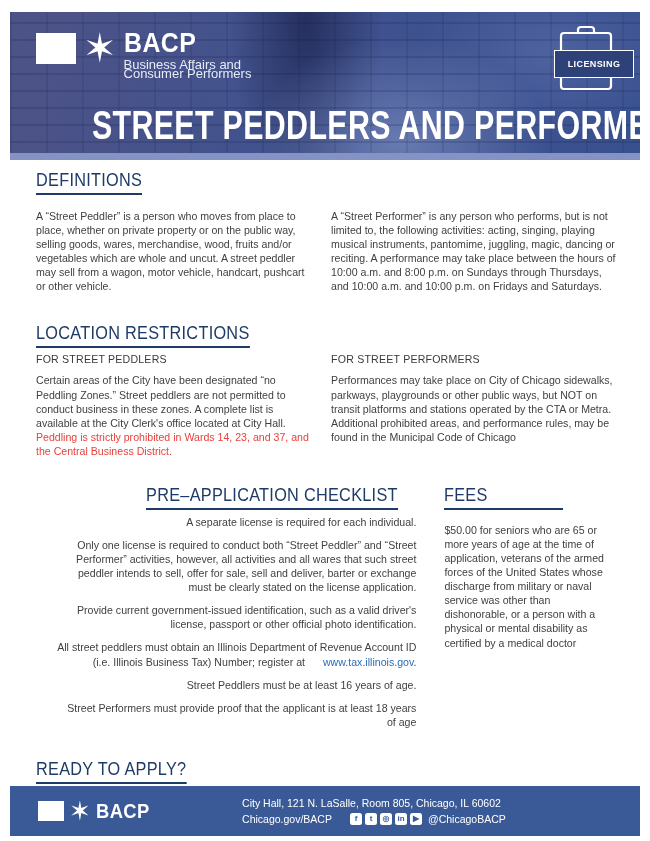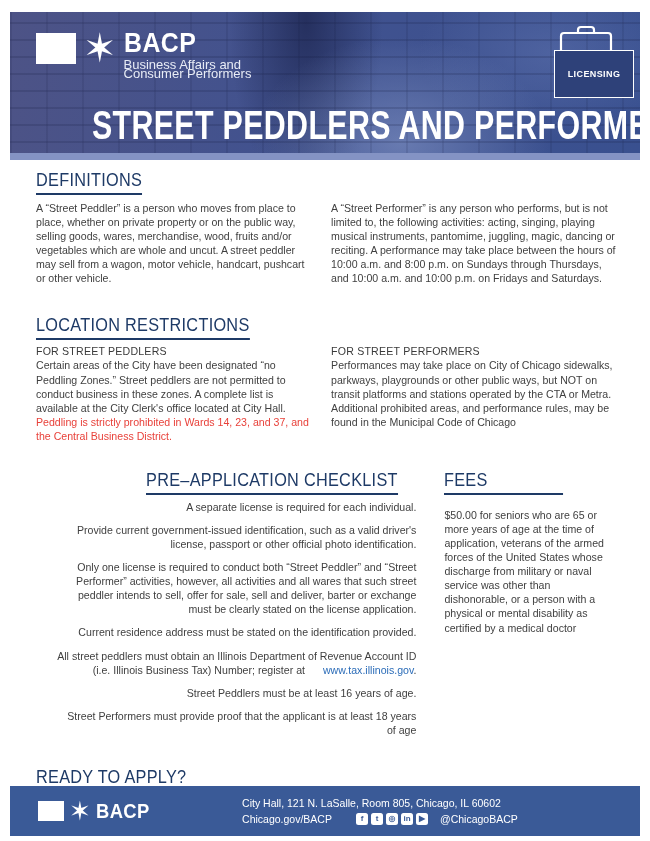--- a/index.html
+++ b/index.html
@@ -31,38 +31,38 @@
   .logo-star { color:#fff; font-size:40px; line-height:36px; }
   .logo-text-block { display:flex; flex-direction:column; }
   .logo-name { color:#fff; font-size:27px; font-weight:bold; letter-spacing:.5px; line-height:27px; transform:scaleX(.92); transform-origin:left; }
   .logo-sub { color:#e8ecf6; font-size:13px; line-height:9px; margin-top:3px; }
 
   .licensing-badge { position:absolute; right:22px; top:12px; width:64px; height:70px; z-index:3; }
   .clipboard-svg { position:absolute; left:4px; top:0; }
   .licensing-band {
     position:absolute; left:0; top:26px; width:80px; text-align:center;
     background:#2e4179; border:1px solid #fff; color:#fff;
-    font-size:9px; font-weight:bold; letter-spacing:.4px; padding:18px 0;
+    font-size:9px; font-weight:bold; letter-spacing:.4px; padding:8px 0;
     transform:scaleX(1); }
 
   .banner-title {
     position:absolute; left:0; right:0; bottom:14px; text-align:center; z-index:3;
     color:#fff; font-weight:800; font-size:41px; line-height:41px;
     letter-spacing:.5px; transform:scaleX(.74); white-space:nowrap;
   }
 
   
   .content { position:absolute; left:36px; right:34px; top:170px; }
   .sec-h {
     display:inline-block; color:#1e3a66; font-size:17.5px; font-weight:400;
     letter-spacing:.3px; border-bottom:2px solid #1e3a66; padding-bottom:2px;
     transform:scaleX(.93); transform-origin:left; white-space:nowrap;
   }
   .sec-h.fees-h { min-width:128px; }
-  .body-t { color:#3f3f3f; font-size:10.6px; line-height:1.33; }
+  .body-t { color:#3f3f3f; font-size:10.6px; line-height:1.33;margin-top:8px; }
   .sub-h { color:#3a3a3a; font-size:10.6px; letter-spacing:.2px; margin-bottom:1px; }
   .two-col { display:flex; }
   .col-l { width:287px; }
   .col-r { width:293px; margin-left:16px; }
   .red-t { color:#e8413a; }
   .link-t { color:#2b6cb8; }
 
   .sec-definitions { margin-bottom:0; }
   .sec-definitions .two-col { margin-top:6px; }
   .sec-location { margin-top:30px; }
@@ -80,21 +80,21 @@
   
   .footer {
     position:absolute; left:10px; right:10px; bottom:5px; height:50px;
     background:#3a5a97; display:flex; align-items:center;
   }
   .f-logo { display:flex; align-items:center; gap:5px; margin-left:28px; }
   .f-rect { width:26px; height:20px; background:#fff; }
   .f-star { color:#fff; font-size:26px; line-height:24px; }
   .f-name { color:#fff; font-size:20px; font-weight:bold; letter-spacing:.4px; transform:scaleX(.92); transform-origin:left; }
   .f-info { margin-left:88px; color:#fff; font-size:10.5px; line-height:16px; }
-  .f-line2 { display:flex; align-items:center; gap:6px; }
+  .f-line2 { display:flex; align-items:center; }
   .f-url { margin-right:18px; }
   .social-row { display:flex; gap:3px; margin-right:6px; }
   .soc {
     width:12px; height:12px; background:#fff; color:#3a5a97; border-radius:2.5px;
     font-size:8px; font-weight:bold; display:flex; align-items:center; justify-content:center;
     line-height:12px;
   }
 </style>
 </head>
 <body>
@@ -148,23 +148,22 @@
           <p class="body-t">Performances may take place on City of Chicago sidewalks, parkways, playgrounds or other public ways, but NOT on transit platforms and stations operated by the CTA or Metra. Additional prohibited areas, and performance rules, may be found in the Municipal Code of Chicago</p>
         </div>
       </div>
     </div>
 
     <div class="sec-preapp">
       <div class="preapp-left">
         <div class="sec-h">PRE–APPLICATION CHECKLIST</div>
         <div class="checklist body-t">
           <p>A separate license is required for each individual.</p>
+          <p>Only one license is required to conduct both “Street Peddler” and “Street Performer” activities, however, all activities and all wares that such street peddler intends to sell, offer for sale, sell and deliver, barter or exchange must be clearly stated on the license application.</p>
           <p>Provide current government-issued identification, such as a valid driver's license, passport or other official photo identification.</p>
-          <p>Only one license is required to conduct both “Street Peddler” and “Street Performer” activities, however, all activities and all wares that such street peddler intends to sell, offer for sale, sell and deliver, barter or exchange must be clearly stated on the license application.</p>
-          <p>Current residence address must be stated on the identification provided.</p>
           <p><span>All street peddlers must obtain an Illinois Department of Revenue Account ID (i.e. Illinois Business Tax) Number; register at </span><a href="#" class="link-t" style="text-decoration:none;margin-left:15px;">www.tax.illinois.gov</a><span>.</span></p>
           <p>Street Peddlers must be at least 16 years of age.</p>
           <p>Street Performers must provide proof that the applicant is at least 18 years of age</p>
         </div>
       </div>
       <div class="fees-col">
         <div class="sec-h fees-h">FEES</div>
         <p class="body-t fees2">$50.00 for seniors who are 65 or more years of age at the time of application, veterans of the armed forces of the United States whose discharge from military or naval service was other than dishonorable, or a person with a physical or mental disability as certified by a medical doctor</p>
       </div>
     </div>

